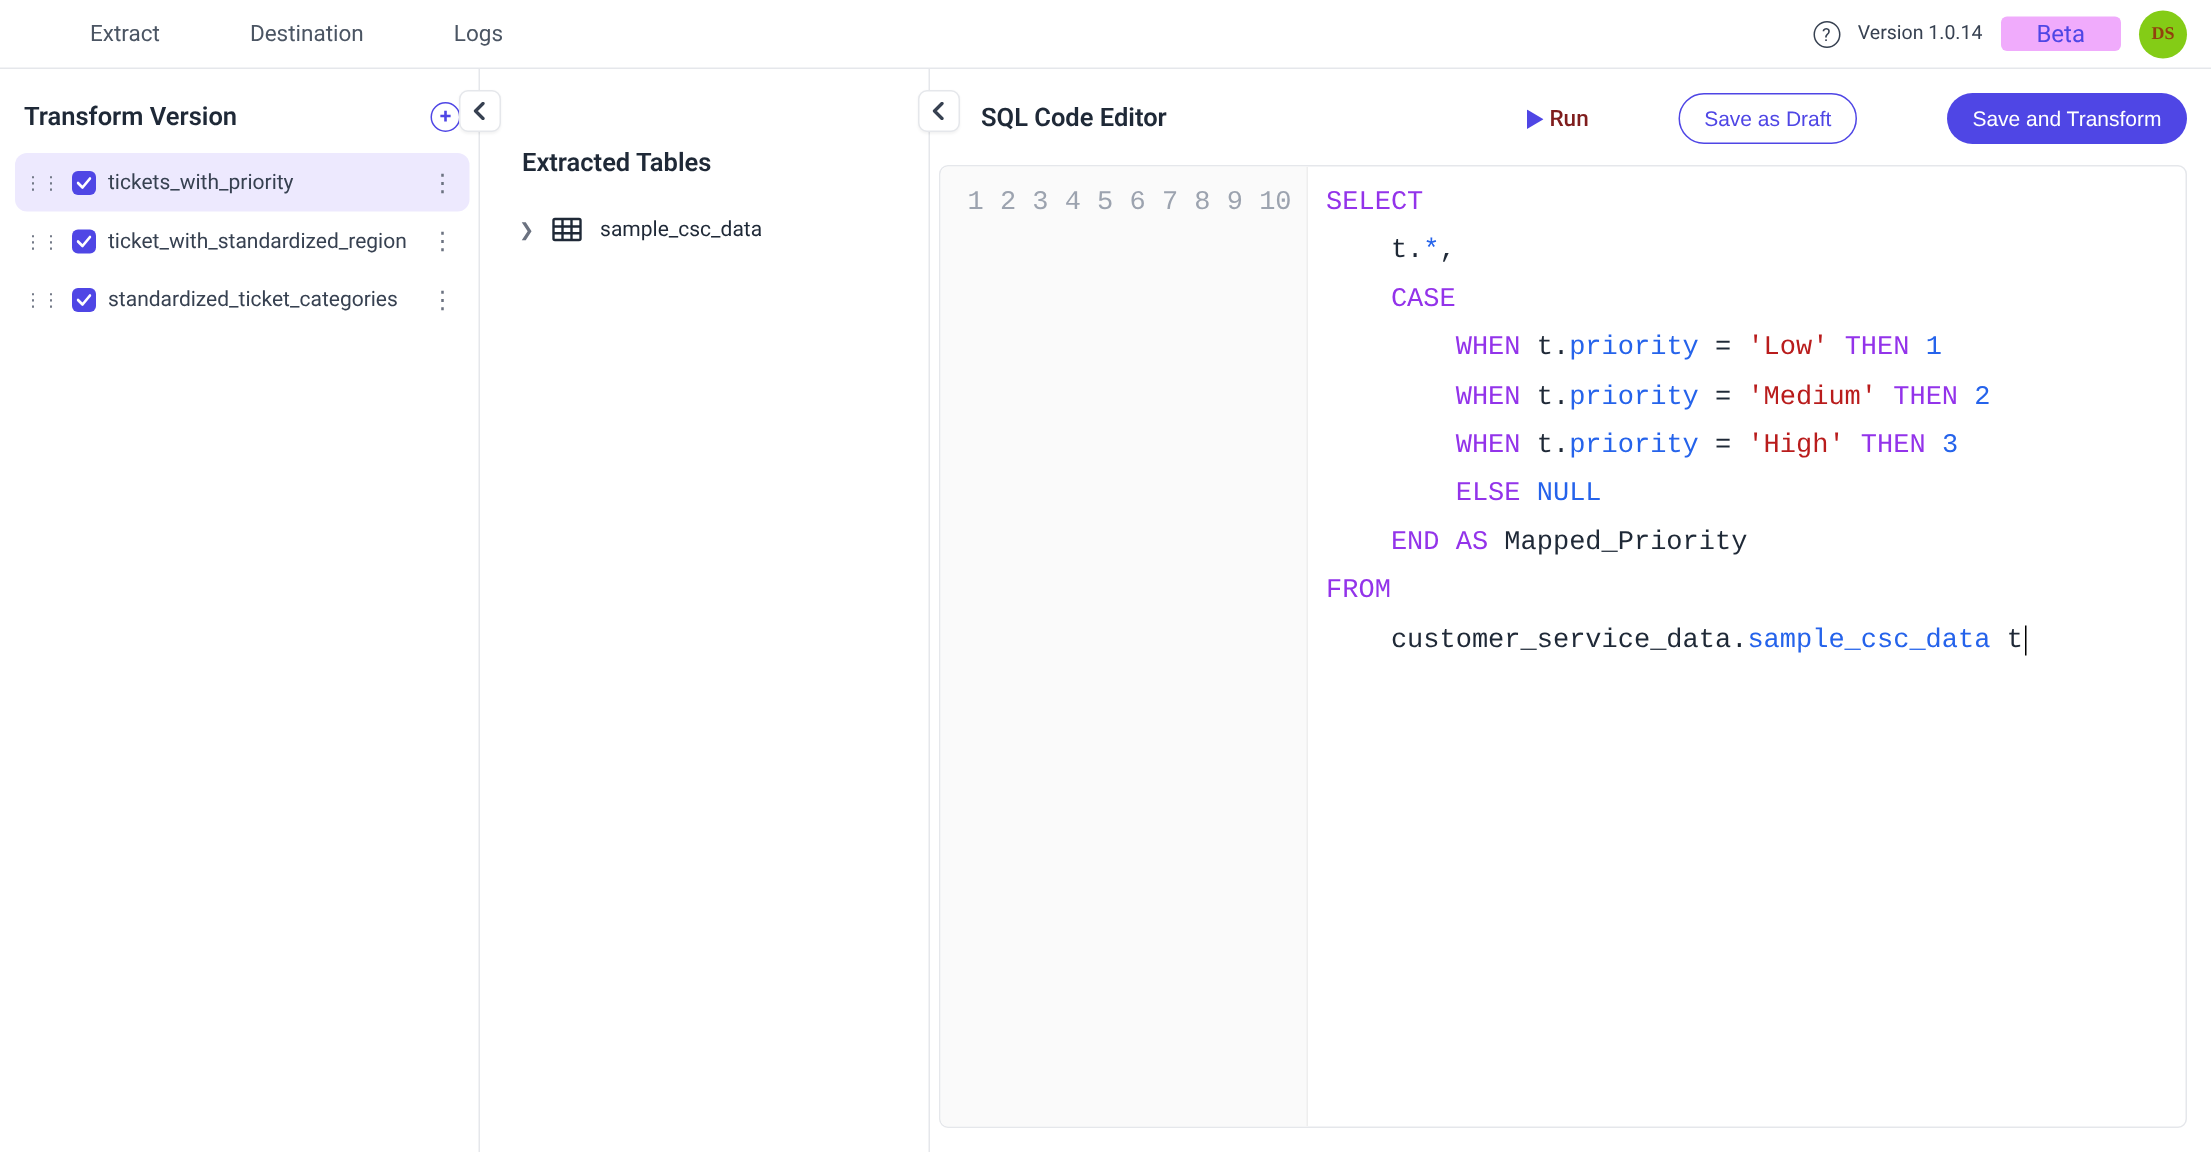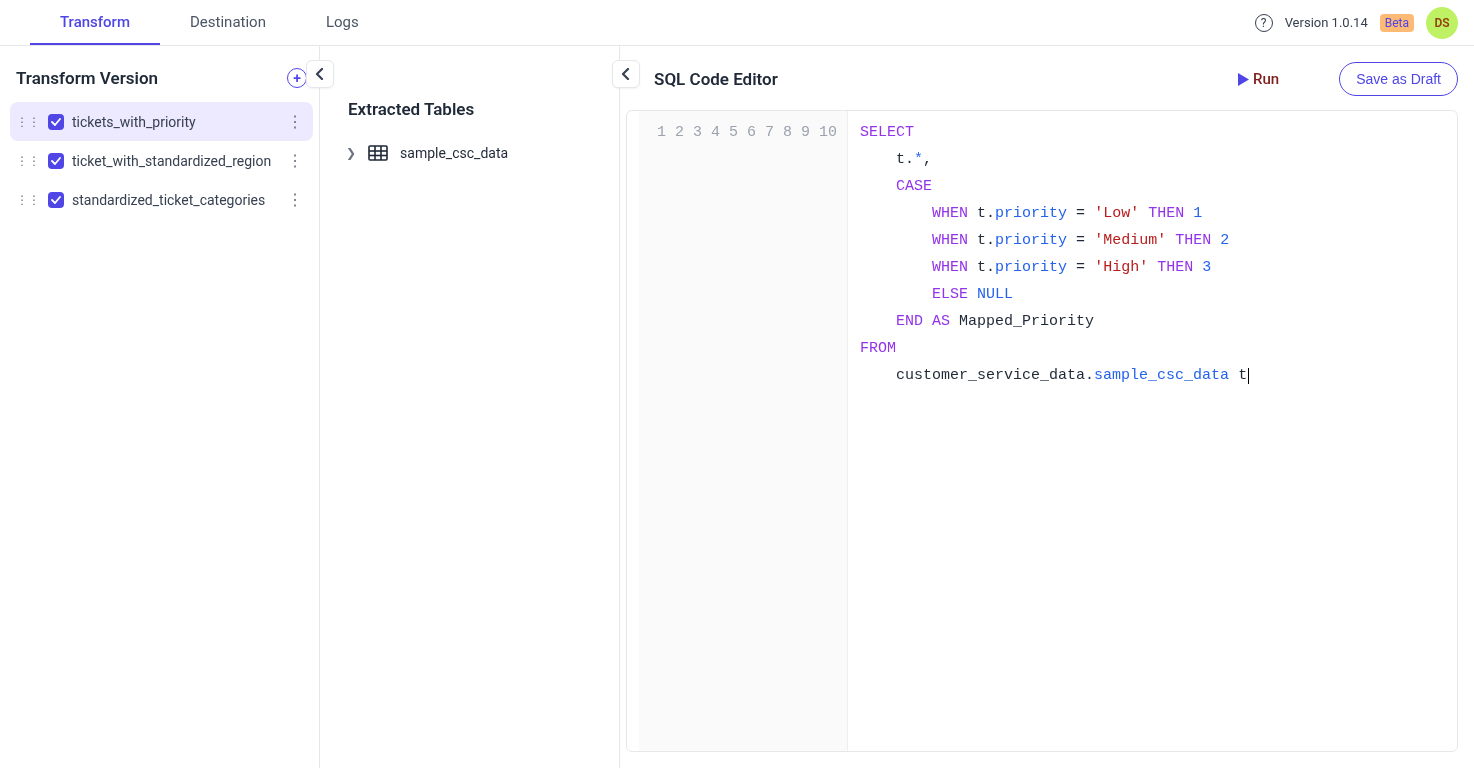--- a/index.html
+++ b/index.html
@@ -50,36 +50,37 @@
   width: 18px; height: 18px;
   border: 1.5px solid #374151;
   border-radius: 50%;
   display: flex;
   align-items: center;
   justify-content: center;
   font-size: 12px;
   cursor: pointer;
 }
 .beta-badge {
-  background: #fdba74;
+  background: #f0abfc;
   color: #4f46e5;
-  padding: 2px 5px;
+  padding: 2px 24px;
   border-radius: 4px;
-  font-size: 12px;
+  font-size: 16px;
 }
 .avatar {
   width: 32px; height: 32px;
   border-radius: 50%;
-  background: #bef264;
+  background: #84cc16;
   color: #92400e;
   display: flex;
   align-items: center;
   justify-content: center;
   font-size: 12px;
   font-weight: 600;
+  font-family: Liberation Serif, serif;
 }
 .main {
   display: flex;
   height: calc(100% - 46px);
 }
 .panel {
   border-right: 1px solid #e5e7eb;
   display: flex;
   flex-direction: column;
 }
@@ -194,23 +195,22 @@
 .btn-primary {
   background: #4f46e5;
   color: #fff;
 }
 .code-area {
   flex: 1;
   border: 1px solid #e5e7eb;
   border-radius: 6px;
   display: flex;
   font-family: "SFMono-Regular", Consolas, "Liberation Mono", Menlo, monospace;
-  font-size: 15px;
+  font-size: 18px;
   overflow: hidden;
-  padding-left: 12px;
 }
 .gutter {
   background: #fafafa;
   color: #9ca3af;
   padding: 8px 10px 8px 18px;
   text-align: right;
   user-select: none;
   line-height: 1.8;
   border-right: 1px solid #eee;
 }
@@ -234,21 +234,21 @@
   background: #000;
   vertical-align: text-bottom;
   margin-left: 1px;
 }
 </style>
 </head>
 <body>
 
 <div class="top-bar">
   <div class="tabs" id="tabs-container">
-      <div class="tab active">Transform</div>
+      <div class="tab">Extract</div>
       <div class="tab">Destination</div>
       <div class="tab">Logs</div>
     </div>
   <div class="top-right">
     <span class="help-icon">?</span>
     <span>Version 1.0.14</span>
     <span class="beta-badge">Beta</span>
     <span class="avatar">DS</span>
   </div>
 </div>
@@ -329,20 +329,21 @@
     <div class="editor-header">
       <span class="editor-title">SQL Code Editor</span>
       <div class="editor-actions">
         <span class="run-link">
           <svg width="11" height="13" viewBox="0 0 11 13">
               <path d="M0 0 L11 6.5 L0 13 Z" fill="#4f46e5"></path>
             </svg>
           <span>Run</span>
         </span>
         <button class="btn btn-outline">Save as Draft</button>
+        <button class="btn btn-primary">Save and Transform</button>
       </div>
     </div>
     <div class="code-area">
       <div class="gutter" id="gutter">1
 2
 3
 4
 5
 6
 7

